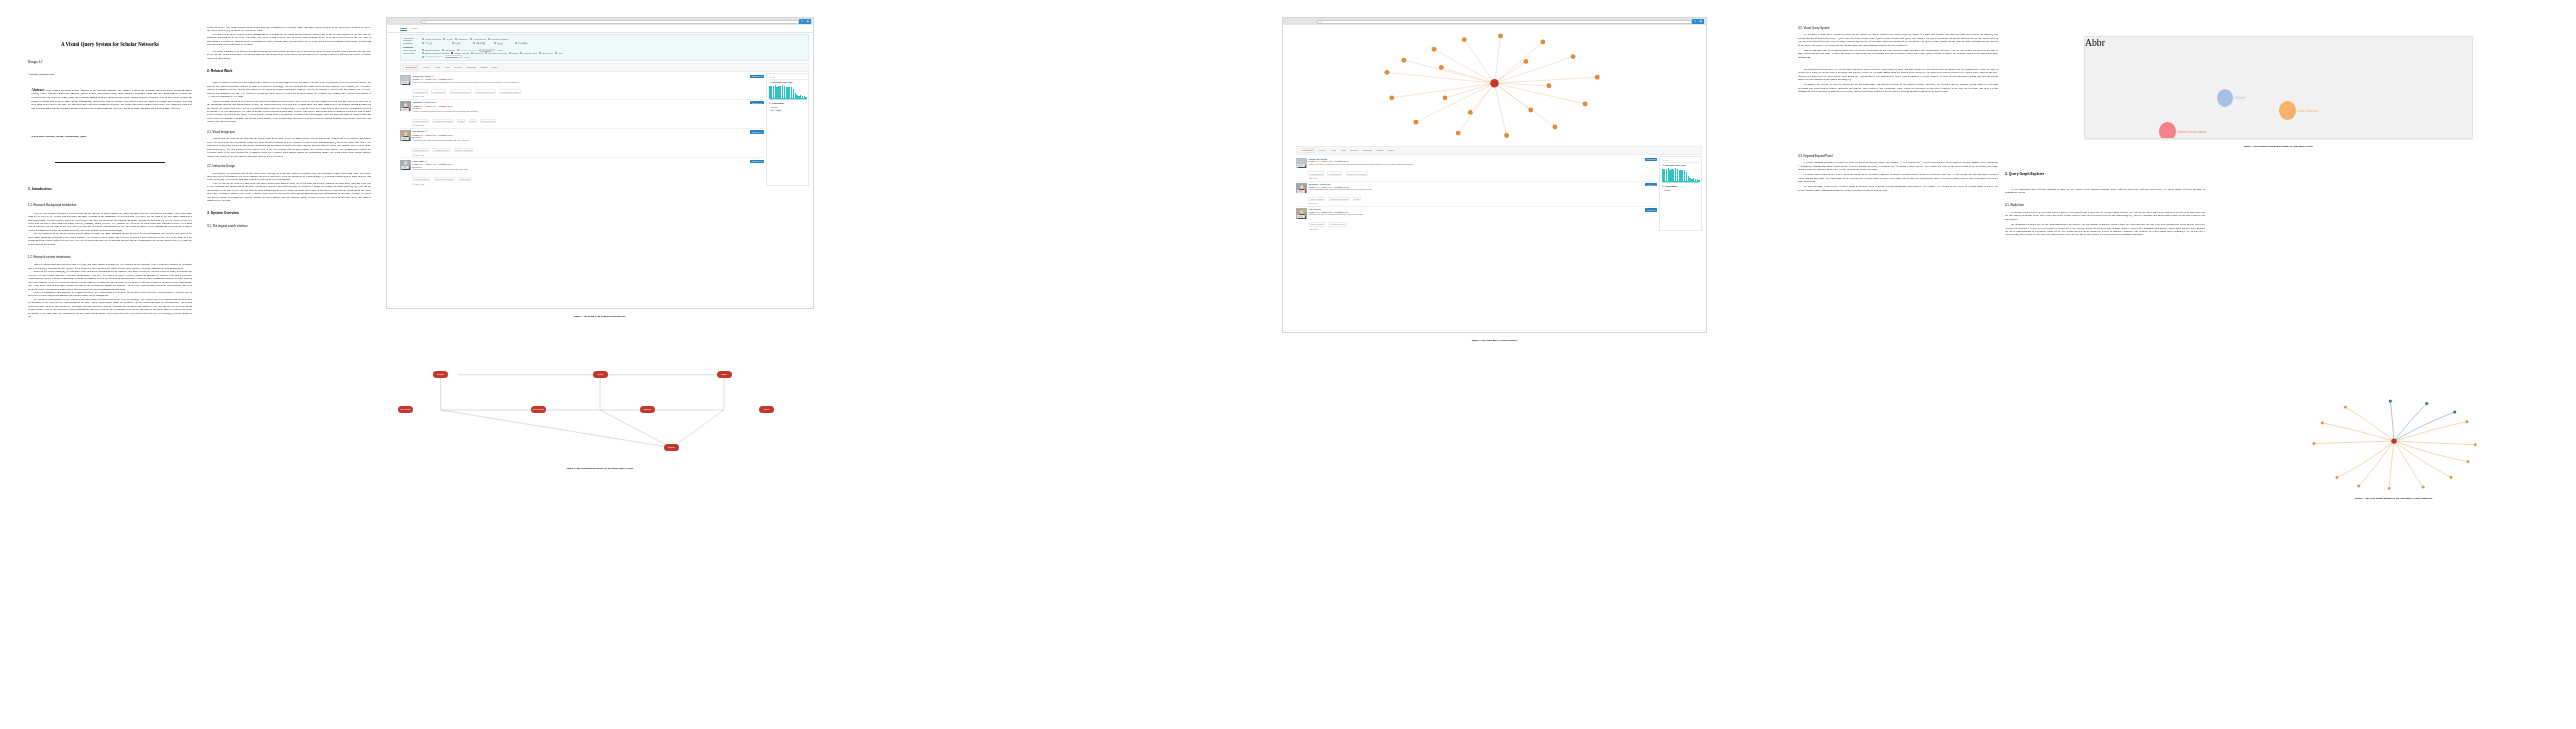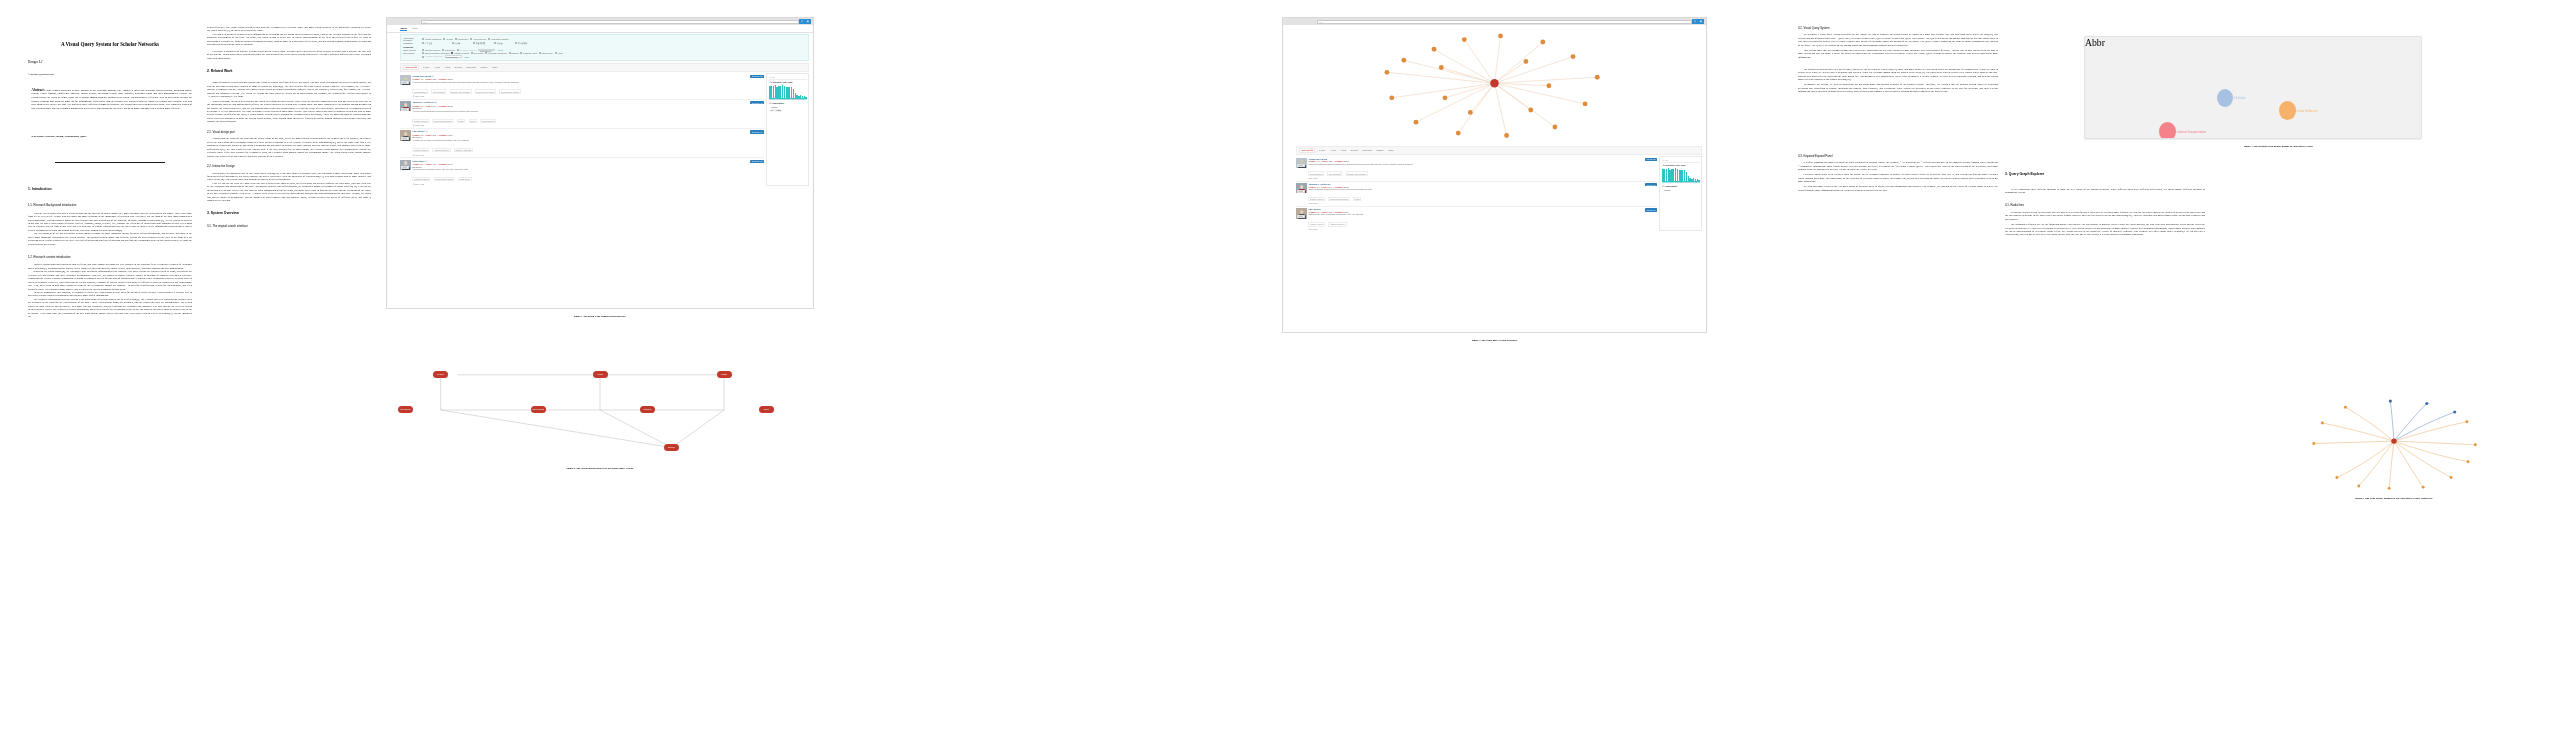--- a/index.html
+++ b/index.html
@@ -717,21 +717,21 @@
     <div class="s3"></div>
     <p class="ptext indent" style="margin:0">Extended words allow us to extend a basis for search.  So we designed a module to display extended words. When we search the abbr like AI, our system can find and show extended words through force map. The significance of the existence of extended words is to give users more tips, so that they can associate more relevant keywords, provide users with more steps to get more knowledge.</p>
     <div class="s3"></div>
     <p class="ptext indent" style="margin:0">We also add some events in the extended words to facilitate users to obtain relevant information conveniently.  For example, by clicking on the circles of various colors to realize the search function, more information about the clicked keywords is displayed to the user.</p>
   </div>
 
   <div class="col" id="col7" style="left:2005px; width:547px;">
     <div class="s40"></div>
       <div class="s20"></div>
 
-    <div class="bubcard" style="width:338px; margin-left:79px;">
+    <div class="bubcard" style="width:389px; margin-left:79px;">
       <span class="hdr" style="left:154px; top:49px;">Abbr</span>
 
       <div class="bub" style="left:132px; top:52px;">
         <span class="dot" style="width:16px;height:18px;background:#a7c1e3"></span>
         <span class="lbl" style="color:#a7c1e3">Ab Initio</span>
       </div>
       <div class="bub" style="left:194px; top:64px;">
         <span class="dot" style="width:17px;height:19.4px;background:#f6b26b"></span>
         <span class="lbl" style="color:#f6b26b">Avian Influenza</span>
       </div>

